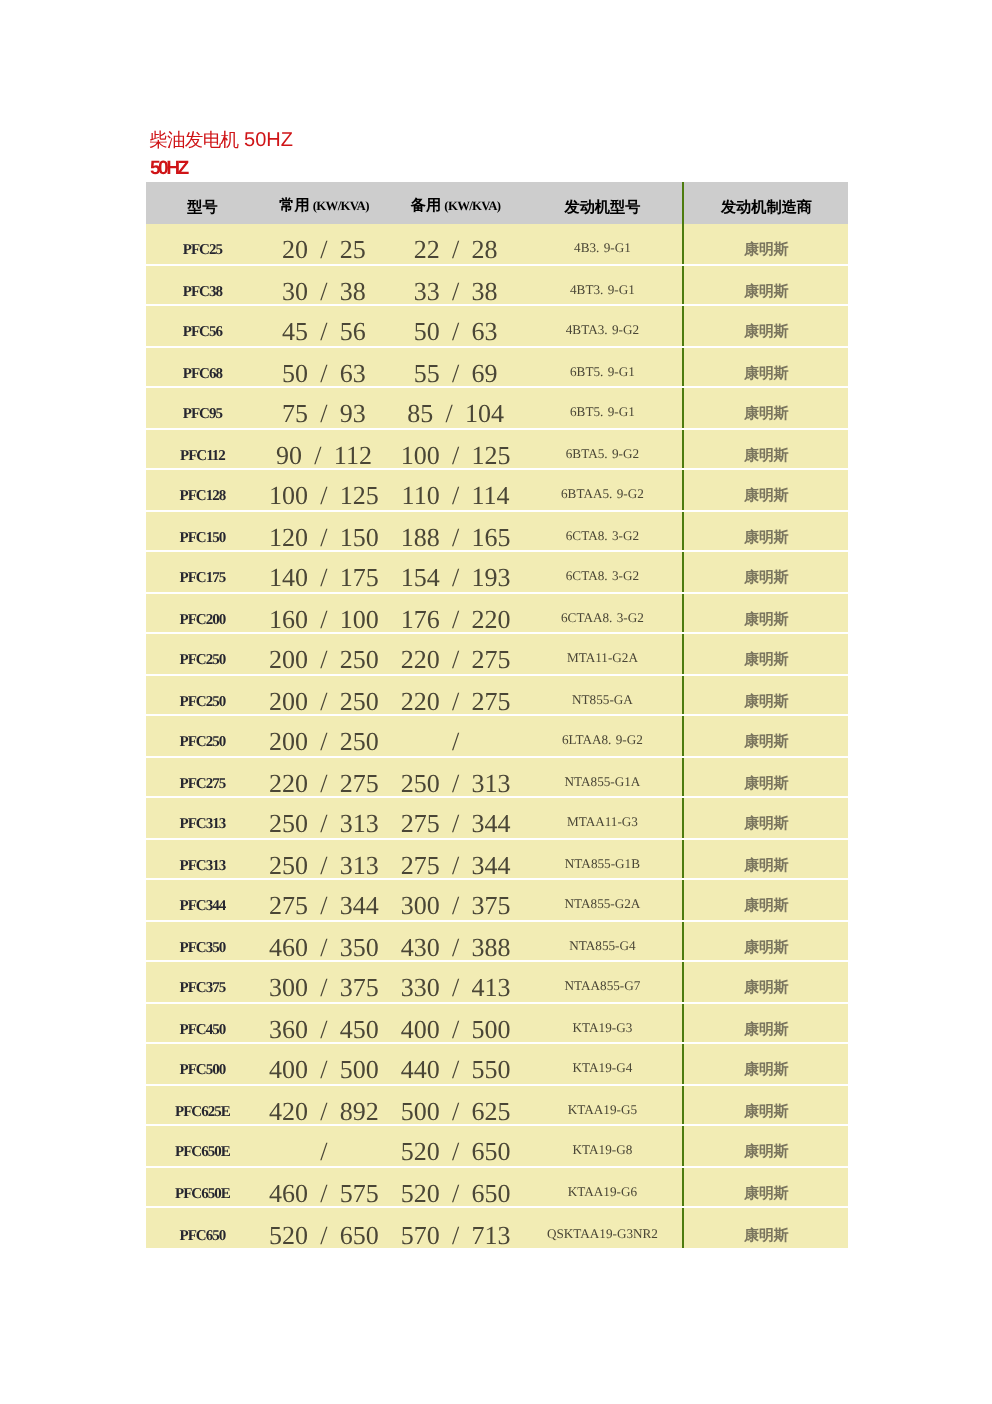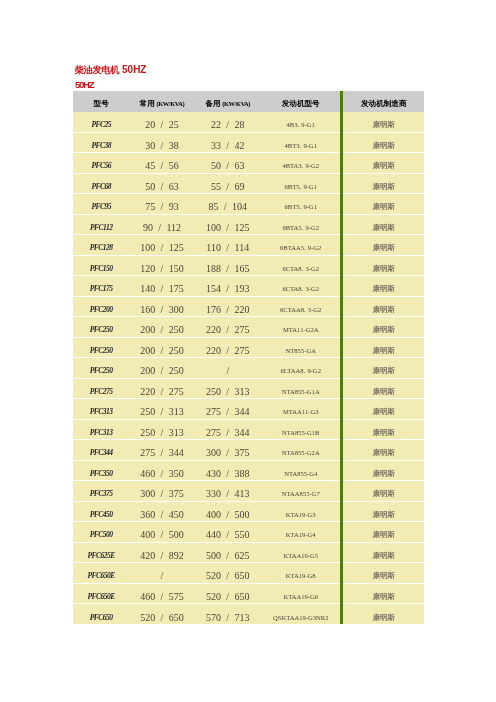--- a/index.html
+++ b/index.html
@@ -7,21 +7,21 @@
   body {
     -webkit-font-smoothing:antialiased;
     width:496px; height:702px;
     background:#ffffff;
     font-family:"Liberation Sans", sans-serif;
     overflow:hidden;
   }
   .page { position:relative; width:496px; height:702px; }
   .title-main {
     position:absolute; left:74.5px; top:65px;
-    color:#cf1417; font-weight:bold; font-size:10px;
+    color:#cf1417; font-weight:normal; font-size:10px;
     line-height:10px; height:10px;
     font-family:"Liberation Sans", sans-serif;
     letter-spacing:0px; white-space:nowrap;
   }
   .title-main .cjk { font-size:9.3px; letter-spacing:-0.35px; }
   .title-sub {
     position:absolute; left:75px; top:80px;
     color:#cf1417; font-weight:bold; font-size:9.6px;
     line-height:9px; height:9px;
     font-family:"Liberation Sans", sans-serif;
@@ -32,41 +32,41 @@
     width:351px; border-collapse:collapse;
     table-layout:fixed;
   }
   table.spec th, table.spec td {
     border:0;
     text-align:center; vertical-align:middle;
     padding:0; height:20.5px; line-height:9px;
     box-sizing:border-box;
     overflow:hidden; white-space:nowrap;
   }
-  table.spec th.c5, table.spec td.c5 { border-left:3px solid #4d7c0f; }
+  table.spec th.c5, table.spec td.c5 { border-left:1px solid #4d7c0f; }
   table.spec tbody td { border-bottom:1px solid #ffffff; position:relative; }
   table.spec tbody tr:last-child td { border-bottom:0; }
   table.spec tbody td > span.v { display:block; position:relative; top:3px; }
   table.spec thead th {
     background:#cdcdcd; color:#000000;
     font-weight:bold; font-size:7.6px; height:20.5px;
     font-family:"Liberation Serif", serif;
     position:relative;
   }
   table.spec thead th > span.h { display:block; position:relative; top:2px; }
   table.spec thead th .lat { font-size:6.4px; letter-spacing:-0.35px; margin-left:1.6px; }
   table.spec tbody td {
     background:#f2ecb4; color:#4a4636;
     font-size:6.6px;
     font-family:"Liberation Serif", serif;
   }
   table.spec tbody td.c2, table.spec tbody td.c3 {
-    font-size:10px; word-spacing:2.9px;
-  }
-  table.spec tbody td.model { font-weight:bold; color:#26262f; font-size:7.5px; letter-spacing:-0.5px;font-style:italic; }
+    font-size:13px; word-spacing:2.9px;
+  }
+  table.spec tbody td.model { font-weight:bold; color:#26262f; font-size:7.5px; letter-spacing:-0.5px; }
   table.spec tbody td.c5 { font-size:7.4px; color:#7a755e;font-weight:bold; }
   table.spec tbody td.c4 span.dot { margin-right:2.2px; }
   .col1 { width:56.4px; }
   .col2 { width:65.2px; }
   .col3 { width:66.4px; }
   .col4 { width:81px; }
   .col5 { width:82px; }
 </style>
 </head>
 <body>
@@ -120,21 +120,21 @@
           </td>
         </tr>
         <tr>
           <td class="model">
             <span class="v">PFC38</span>
           </td>
           <td class="c2">
             <span class="v">30 / 38</span>
           </td>
           <td class="c3">
-            <span class="v">33 / 42</span>
+            <span class="v">33 / 38</span>
           </td>
           <td class="c4">
             <span class="v">4BT3<span class="dot">.</span>9-G1</span>
           </td>
           <td class="c5">
             <span class="v">康明斯</span>
           </td>
         </tr>
         <tr>
           <td class="model">
@@ -253,21 +253,21 @@
           </td>
           <td class="c5">
             <span class="v">康明斯</span>
           </td>
         </tr>
         <tr>
           <td class="model">
             <span class="v">PFC200</span>
           </td>
           <td class="c2">
-            <span class="v">160 / 300</span>
+            <span class="v">160 / 100</span>
           </td>
           <td class="c3">
             <span class="v">176 / 220</span>
           </td>
           <td class="c4">
             <span class="v">6CTAA8<span class="dot">.</span>3-G2</span>
           </td>
           <td class="c5">
             <span class="v">康明斯</span>
           </td>

